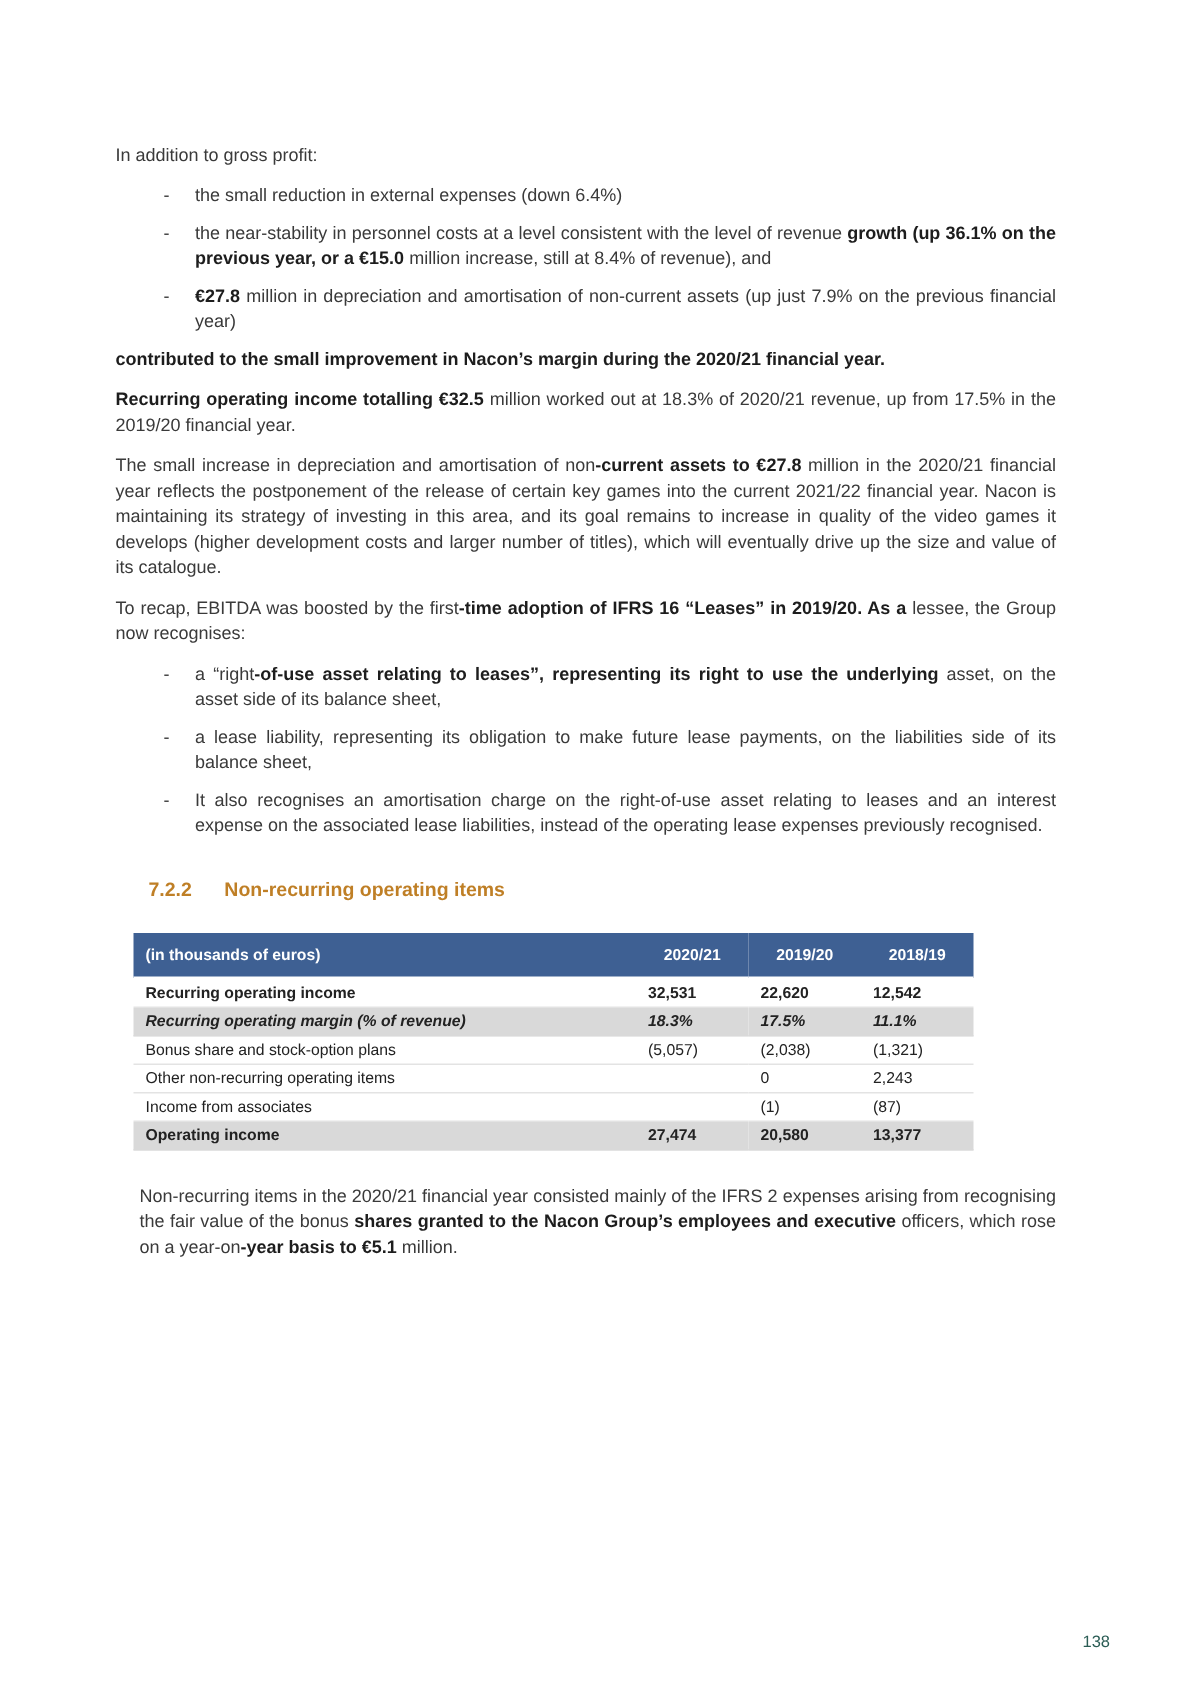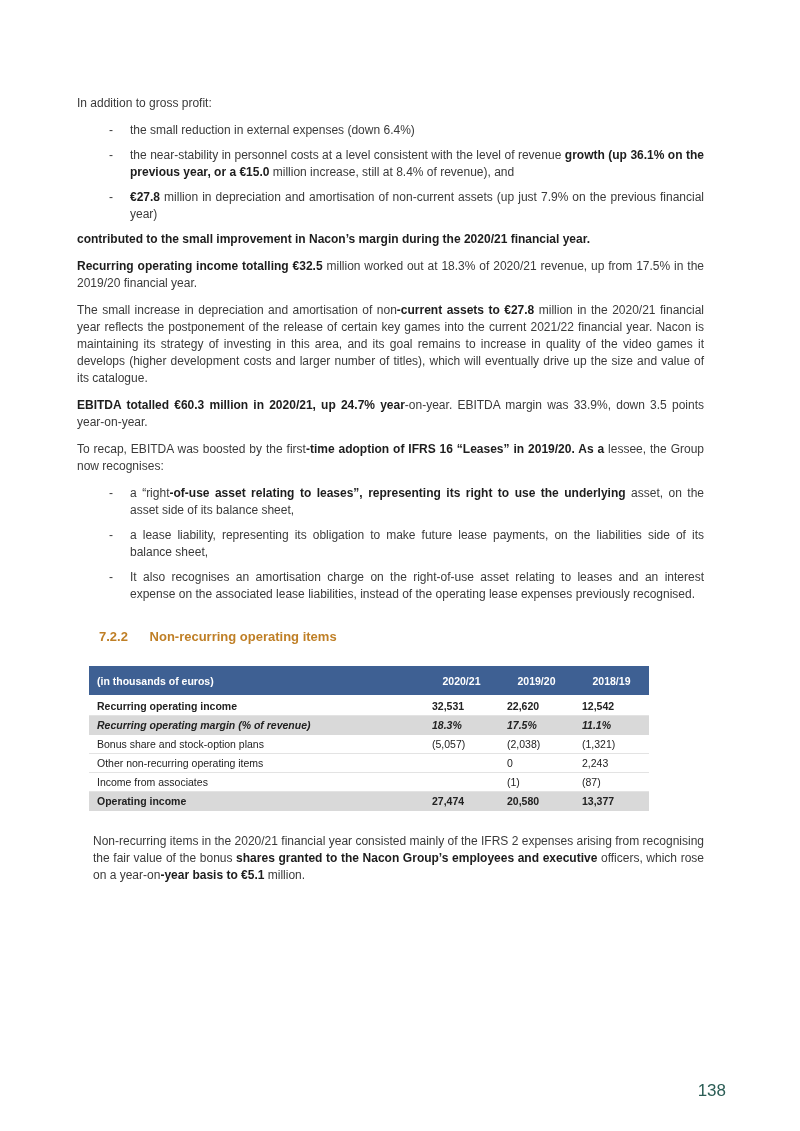--- a/index.html
+++ b/index.html
@@ -62,23 +62,23 @@
   .fin-table tr.italic td { font-style: italic; font-weight: 700; }
 
   .closing {
     margin: 22px 0 0 16px;
     font-size: 12px;
     line-height: 17px;
     text-align: justify;
   }
   .page-number {
     position: absolute;
-    right: 74px;
+    right: 60px;
     bottom: 30px;
-    font-size: 17px;
+    font-size: 11px;
     color: var(--pagenum, #2b5d55);
     margin-top: 20px;
   }
 </style>
 </head>
 <body>
 
 <div class="page">
 
   <div id="flow" class="flow">
@@ -91,21 +91,20 @@
         <span class="dash">-</span>
         <div class="btxt"><span>the near-stability in personnel costs at a level consistent with the level of revenue </span><span class="b">growth (up 36.1% on the previous year, or a €15.0</span><span> million increase, still at 8.4% of revenue), and</span></div>
       </div>
       <div class="bullet">
         <span class="dash">-</span>
         <div class="btxt"><span class="b">€27.8</span><span> million in depreciation and amortisation of non-current assets (up just 7.9% on the previous financial year)</span></div>
       </div>
       <p><span class="b">contributed to the small improvement in Nacon’s margin during the 2020/21 financial year.</span></p>
       <p><span class="b">Recurring operating income totalling €32.5</span><span> million worked out at 18.3% of 2020/21 revenue, up from 17.5% in the 2019/20 financial year.</span></p>
       <p><span>The small increase in depreciation and amortisation of non</span><span class="b">-current assets to €27.8</span><span> million in the 2020/21 financial year reflects the postponement of the release of certain key games into the current 2021/22 financial year. Nacon is maintaining its strategy of investing in this area, and its goal remains to increase in quality of the video games it develops (higher development costs and larger number of titles), which will eventually drive up the size and value of its catalogue.</span></p>
-      <p><span class="b">EBITDA totalled €60.3 million in 2020/21, up 24.7% year</span><span>-on-year. EBITDA margin was 33.9%, down 3.5 points year-on-year.</span></p>
       <p><span>To recap, EBITDA was boosted by the first</span><span class="b">-time adoption of IFRS 16 “Leases” in 2019/20. As a</span><span> lessee, the Group now recognises:</span></p>
       <div class="bullet">
         <span class="dash">-</span>
         <div class="btxt"><span>a “right</span><span class="b">-of-use asset relating to leases”, representing its right to use the underlying</span><span> asset, on the asset side of its balance sheet,</span></div>
       </div>
       <div class="bullet">
         <span class="dash">-</span>
         <div class="btxt"><span>a lease liability, representing its obligation to make future lease payments, on the liabilities side of its balance sheet,</span></div>
       </div>
       <div class="bullet">

